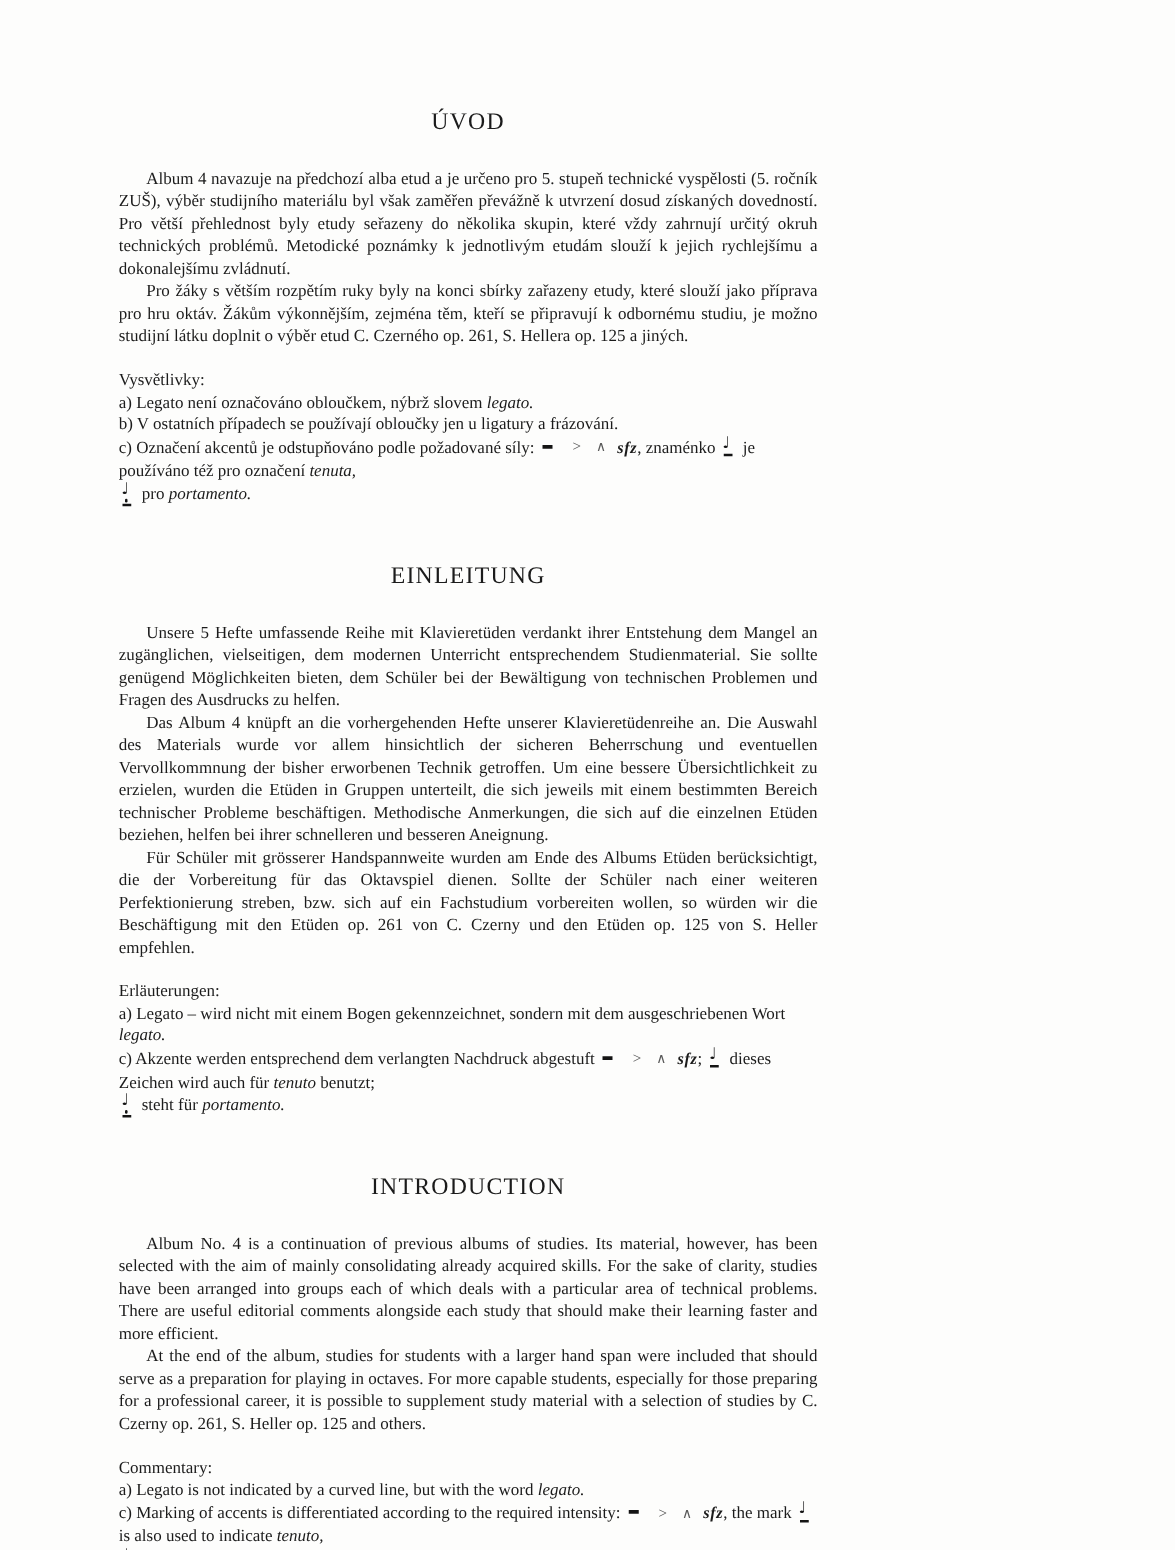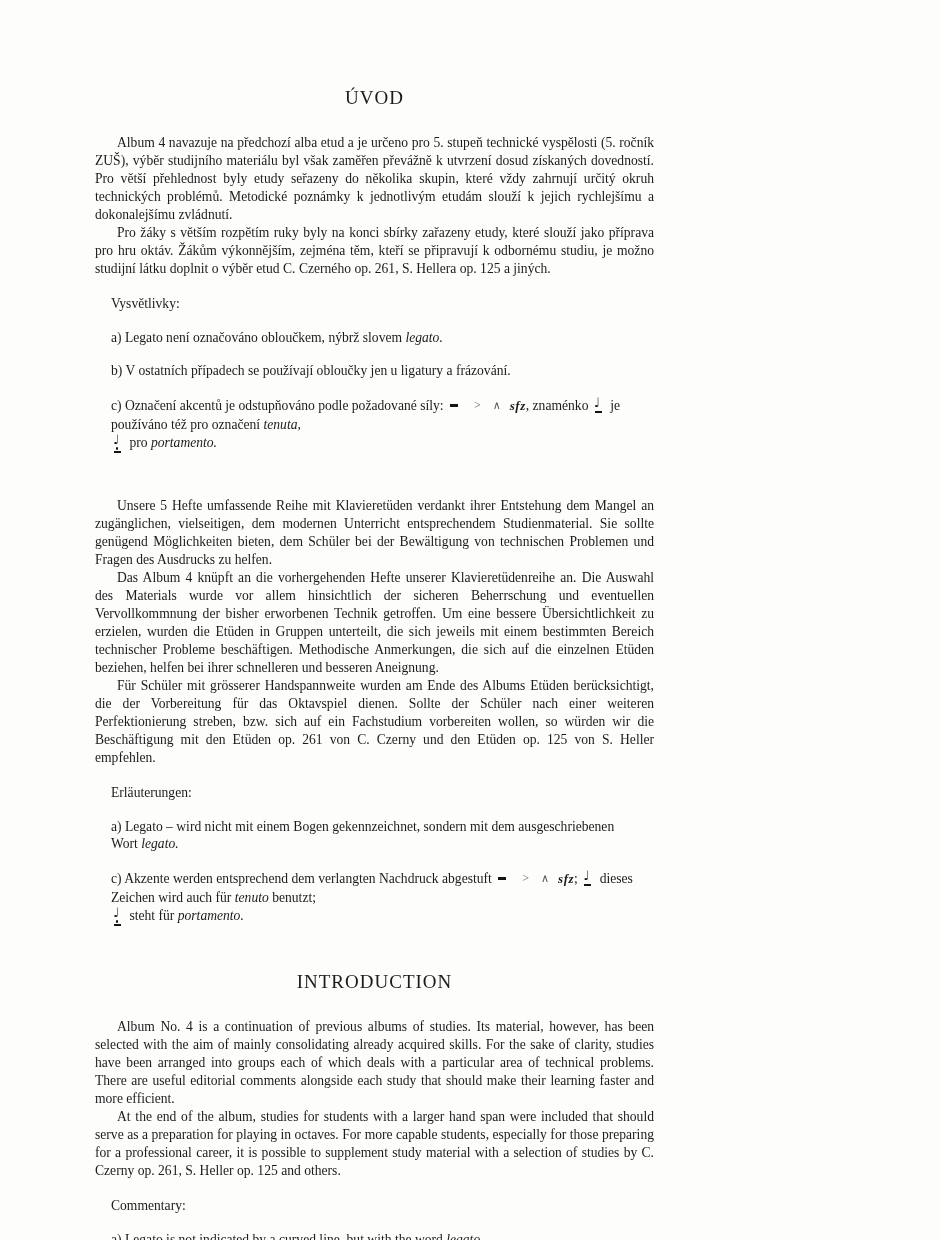--- a/index.html
+++ b/index.html
@@ -28,21 +28,21 @@
     font-size: 13.6px;
     line-height: 18px;
     text-align: justify;
     text-indent: 22px;
     margin: 0;
   }
   .notes { margin-top: 17px; }
   .notes-label, .note-line {
     font-size: 13.6px;
     line-height: 17.5px;
-    margin: 16px;
+    margin: 0;
   }
   
   .sym { display: inline-block; }
   .sym-dash {
     width: 8px; height: 2.6px;
     background: #141414;
     vertical-align: 3px;
     margin: 0 8px 0 3px;
   }
   .sym-accent {
@@ -101,20 +101,21 @@
     <p class="para">Pro žáky s větším rozpětím ruky byly na konci sbírky zařazeny etudy, které slouží jako příprava pro hru oktáv. Žákům výkonnějším, zejména těm, kteří se připravují k odbornému studiu, je možno studijní látku doplnit o výběr etud C. Czerného op. 261, S. Hellera op. 125 a jiných.</p>
     <div class="notes">
       <p class="notes-label">Vysvětlivky:</p>
       <p class="note-line">a) Legato není označováno obloučkem, nýbrž slovem <i>legato.</i></p>
       <p class="note-line">b) V ostatních případech se používají obloučky jen u ligatury a frázování.</p>
       <p class="note-line">c) Označení akcentů je odstupňováno podle požadované síly: <span class="sym sym-dash"></span><span class="sym sym-accent">&gt;</span><span class="sym sym-marcato">∧</span><span class="sym sym-sfz">sfz</span>, znaménko <span class="sym note-sym tenuto"><span class="note-char">♩</span><span class="mark-dash"></span></span> je používáno též pro označení <i>tenuta,</i><br><span class="sym note-sym portato"><span class="note-char">♩</span><span class="mark-dot"></span><span class="mark-dash"></span></span> pro <i>portamento.</i></p>
     </div>
   </section>
 
   <section class="doc-section">
+    <h1 class="section-title">EINLEITUNG</h1>
     <p class="para">Unsere 5 Hefte umfassende Reihe mit Klavieretüden verdankt ihrer Entstehung dem Mangel an zugänglichen, vielseitigen, dem modernen Unterricht entsprechendem Studienmaterial. Sie sollte genügend Möglichkeiten bieten, dem Schüler bei der Bewältigung von technischen Problemen und Fragen des Ausdrucks zu helfen.</p>
     <p class="para">Das Album 4 knüpft an die vorhergehenden Hefte unserer Klavieretüdenreihe an. Die Auswahl des Materials wurde vor allem hinsichtlich der sicheren Beherrschung und eventuellen Vervollkommnung der bisher erworbenen Technik getroffen. Um eine bessere Übersichtlichkeit zu erzielen, wurden die Etüden in Gruppen unterteilt, die sich jeweils mit einem bestimmten Bereich technischer Probleme beschäftigen. Methodische Anmerkungen, die sich auf die einzelnen Etüden beziehen, helfen bei ihrer schnelleren und besseren Aneignung.</p>
     <p class="para">Für Schüler mit grösserer Handspannweite wurden am Ende des Albums Etüden berücksichtigt, die der Vorbereitung für das Oktavspiel dienen. Sollte der Schüler nach einer weiteren Perfektionierung streben, bzw. sich auf ein Fachstudium vorbereiten wollen, so würden wir die Beschäftigung mit den Etüden op. 261 von C. Czerny und den Etüden op. 125 von S. Heller empfehlen.</p>
     <div class="notes">
       <p class="notes-label">Erläuterungen:</p>
       <p class="note-line">a) Legato – wird nicht mit einem Bogen gekennzeichnet, sondern mit dem ausgeschriebenen Wort <i>legato.</i></p>
       <p class="note-line">c) Akzente werden entsprechend dem verlangten Nachdruck abgestuft <span class="sym sym-dash"></span><span class="sym sym-accent">&gt;</span><span class="sym sym-marcato">∧</span><span class="sym sym-sfz">sfz</span>; <span class="sym note-sym tenuto"><span class="note-char">♩</span><span class="mark-dash"></span></span> dieses Zeichen wird auch für <i>tenuto</i> benutzt;<br><span class="sym note-sym portato"><span class="note-char">♩</span><span class="mark-dot"></span><span class="mark-dash"></span></span> steht für <i>portamento.</i></p>
     </div>
   </section>
 

